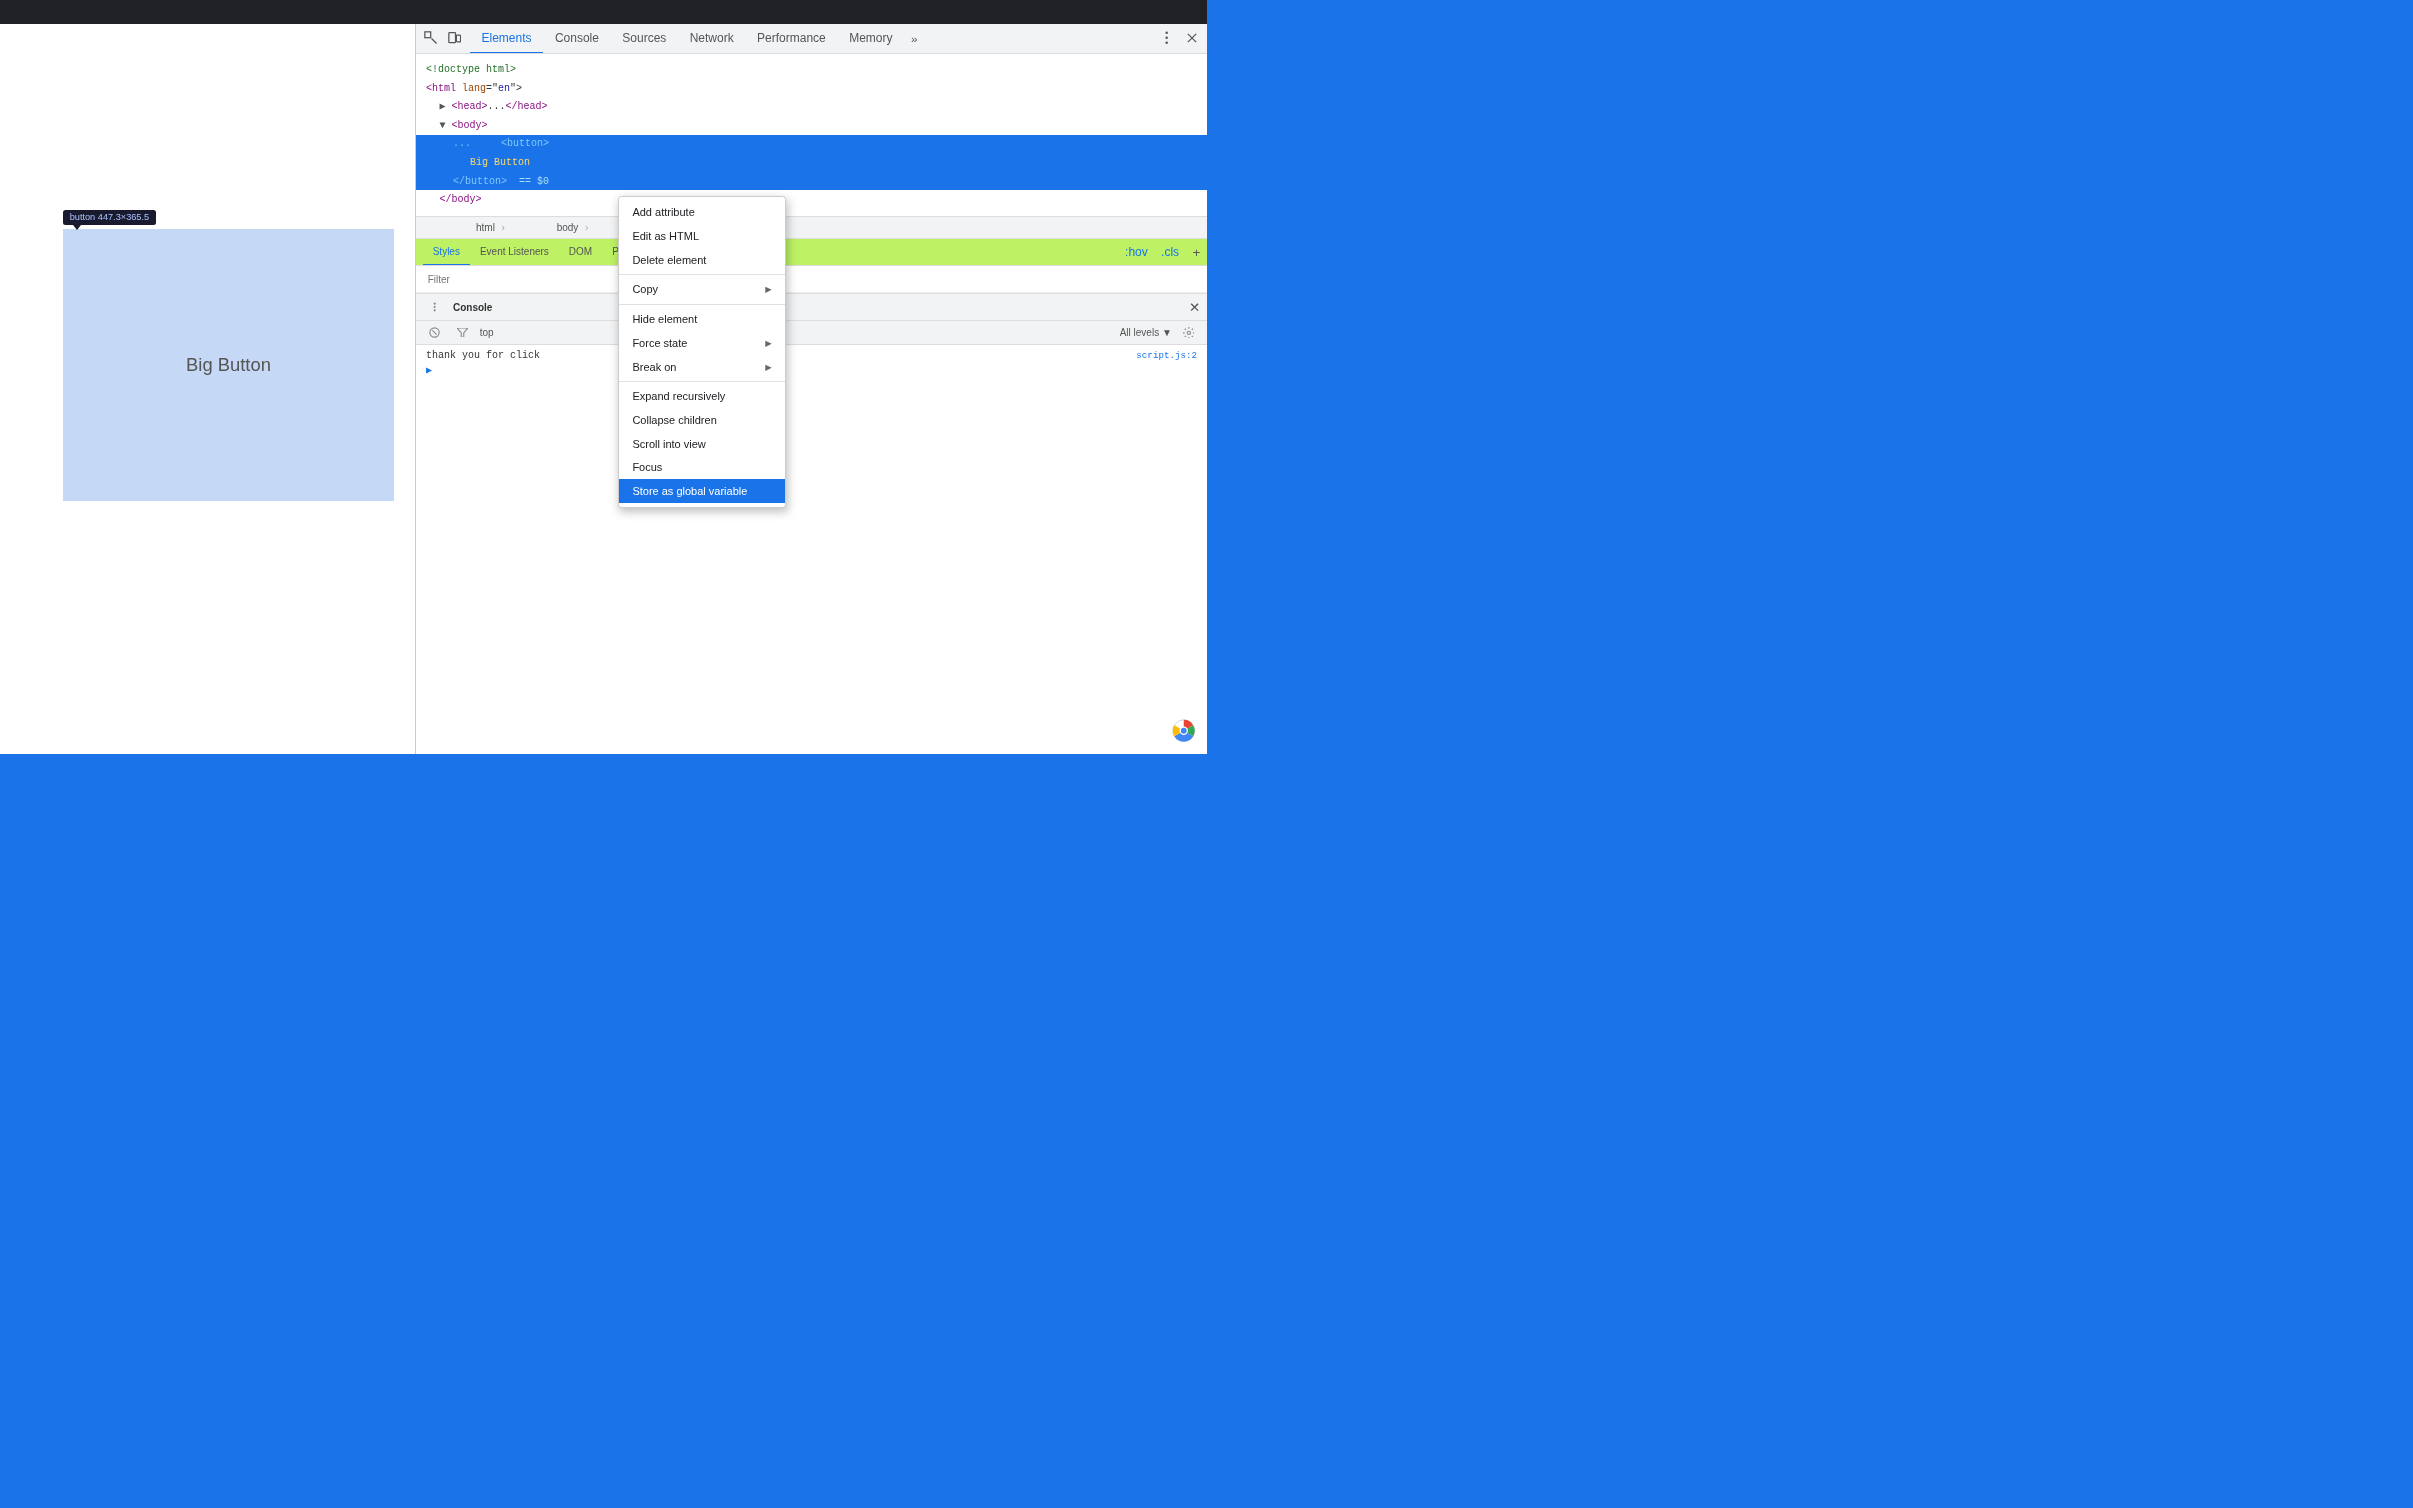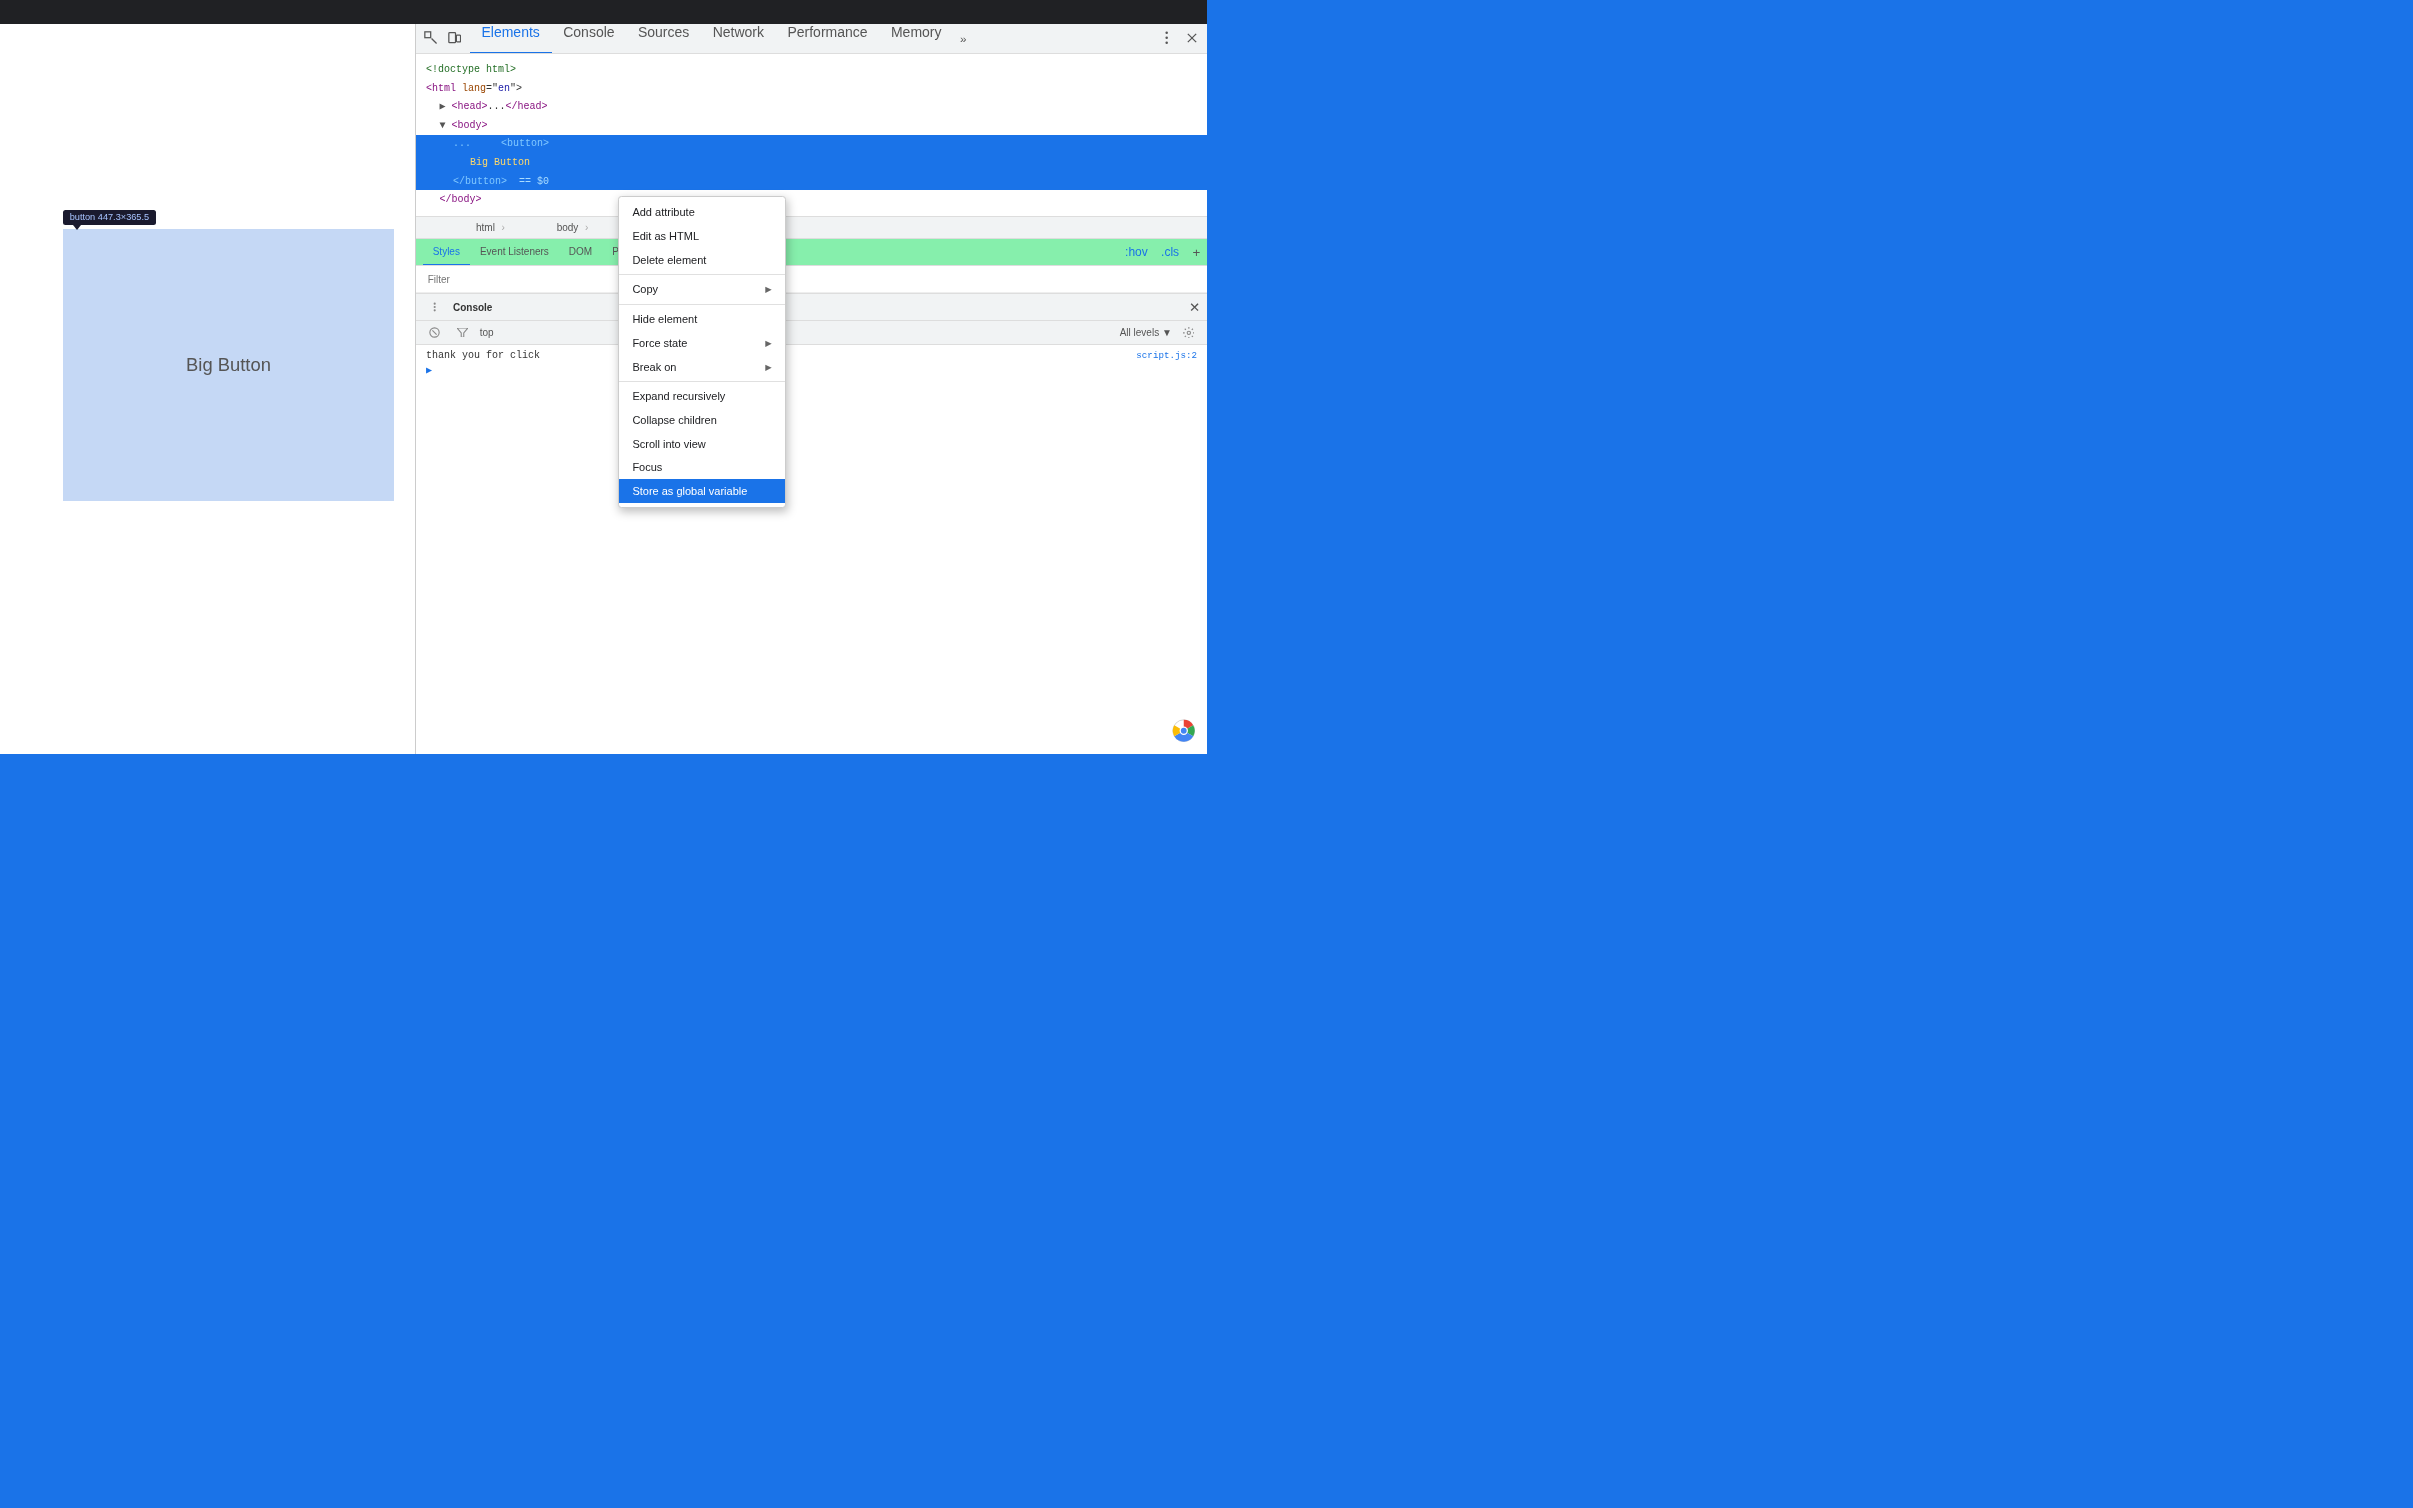--- a/index.html
+++ b/index.html
@@ -118,23 +118,23 @@
       align-items: center;
       height: 100%;
       margin-left: 3.4px;
       flex: 1;
     }
 
     .devtools-tab {
       height: 100%;
       padding: 0 11.7px;
       display: flex;
-      align-items: flex-start;
-      cursor: pointer;
-      font-size: 14px;
+      align-items: center;
+      cursor: pointer;
+      font-size: 12px;
       color: #555;
       border-bottom: 1.7px solid transparent;
       white-space: nowrap;
     }
     .devtools-tab.active {
       color: #1a73e8;
       border-bottom: 1.7px solid #1a73e8;
     }
 
     .devtools-tab-more {
@@ -202,21 +202,21 @@
       border-radius: 4px;
     }
     .breadcrumb-sep {
       color: #aaa;
       margin: 0 1.7px;
     }
 
     
     .styles-tabs-bar {
       height: 27px;
-      background: #86efac;
+      background: #bef264;
       border-bottom: 0.8px solid #ddd;
       display: flex;
       align-items: center;
       padding: 0 6.7px;
       flex-shrink: 0;
     }
     .styles-tab {
       height: 100%;
       padding: 0 10px;
       display: flex;

